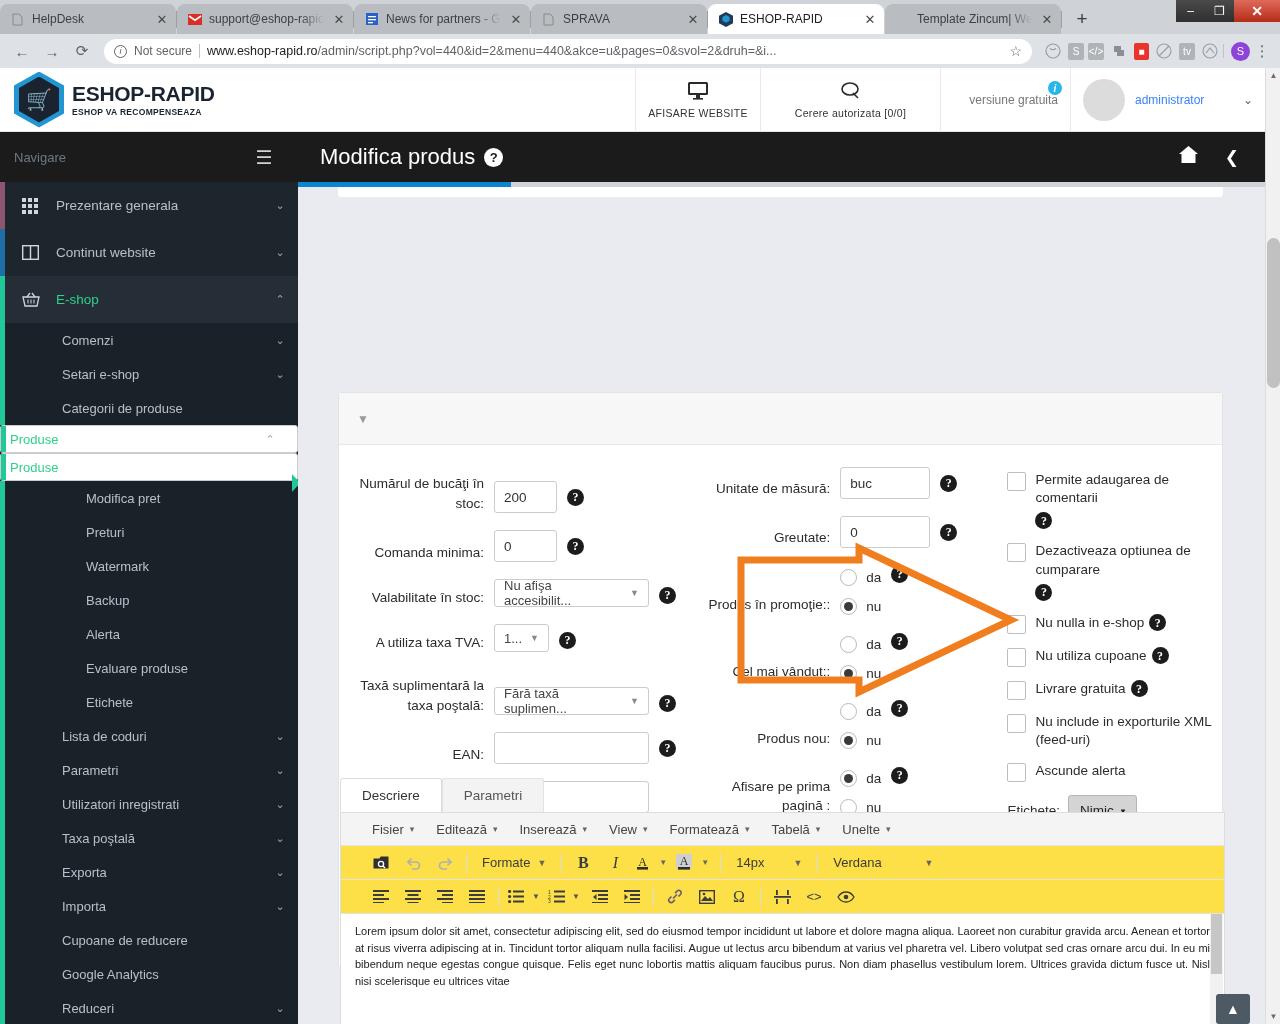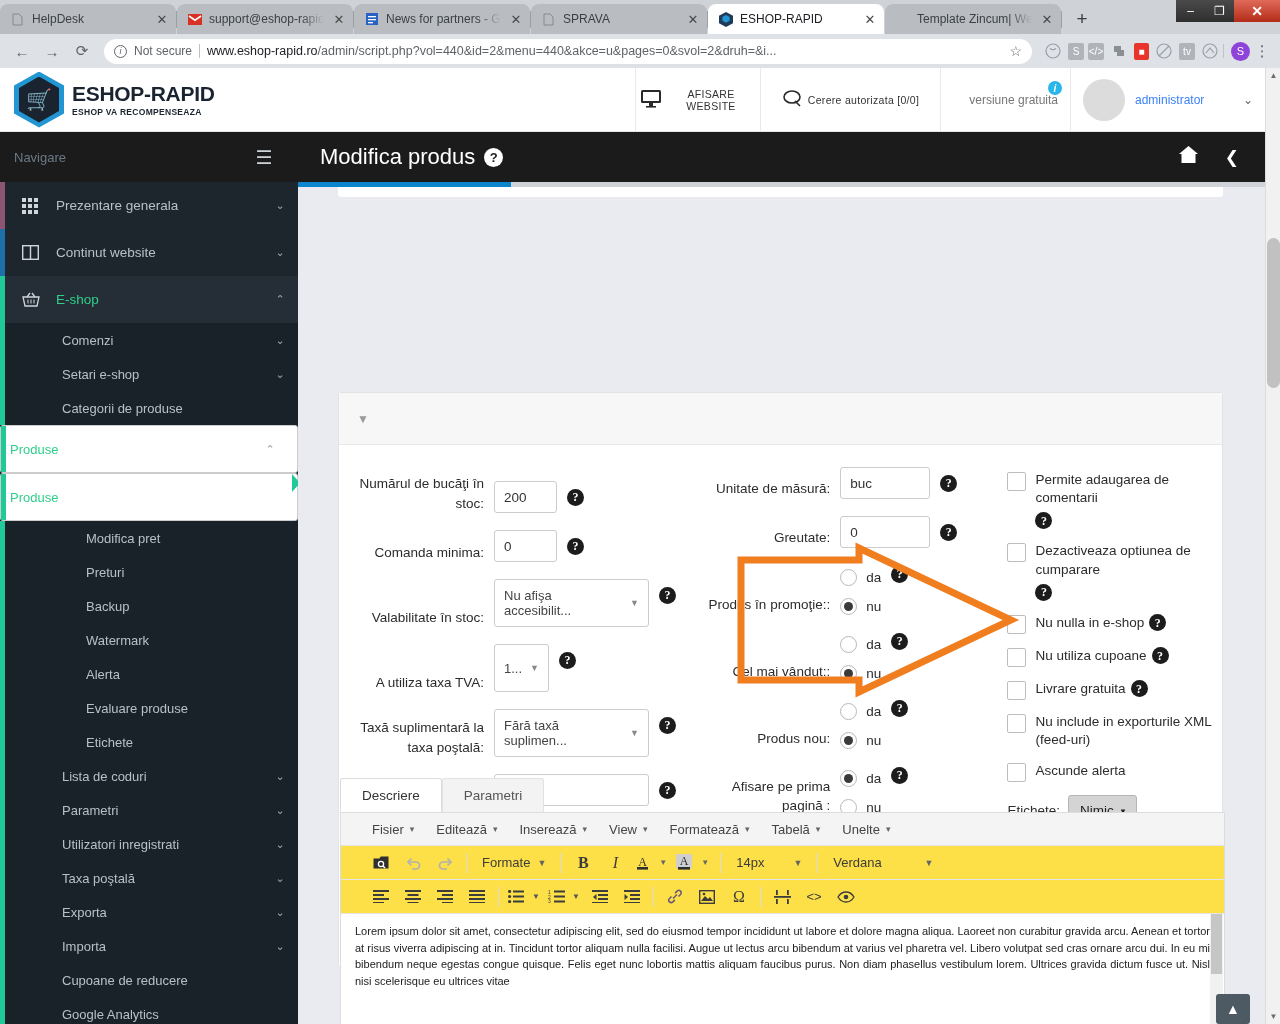--- a/index.html
+++ b/index.html
@@ -75,21 +75,21 @@
   .hex{ position:absolute; inset:0; background:#2196d3;
         clip-path:polygon(50% 0%,100% 25%,100% 75%,50% 100%,0% 75%,0% 25%); }
   .hex2{ position:absolute; inset:5px; background:#1a2430;
         clip-path:polygon(50% 0%,100% 25%,100% 75%,50% 100%,0% 75%,0% 25%);
         display:flex; align-items:center; justify-content:center;}
   .cart-ic{ font-size:21px; color:#fff; }
   .logo-txt .l1{ font-size:21px; font-weight:bold; color:#1a2430; letter-spacing:-0.3px; line-height:1;}
   .logo-txt .l2{ font-size:8.5px; font-weight:bold; color:#1a2430; letter-spacing:0.3px; margin-top:3px;}
   .hdr-spacer{ flex:1 1 auto;}
   .hdr-item{
-    width:125px; border-left:1px solid #eaeaea; display:flex; flex-direction:row;
+    width:125px; border-left:1px solid #eaeaea; display:flex; flex-direction:column;
     align-items:center; justify-content:center; gap:4px; color:#333; font-size:10.5px;
     letter-spacing:0.3px; text-align:center; padding:0 4px;
   }
   .hdr-item.wide{ width:180px; }
   .hdr-item .hi{ font-size:19px; line-height:1; color:#2a2a2a;}
   .hdr-ver{ width:130px; border-left:1px solid #eaeaea; display:flex; align-items:center;
             justify-content:flex-end; position:relative; font-size:12px; color:#777; padding-right:12px;}
   .infodot{ position:absolute; right:8px; top:13px; width:14px; height:14px; border-radius:50%;
       background:#29b6e8; color:#fff; font-size:10px; font-style:italic; font-weight:bold;
       display:flex; align-items:center; justify-content:center;}
@@ -162,21 +162,21 @@
 
   .frow{ display:flex; align-items:flex-end; margin-bottom:17px;}
   .flabel{ width:155px; text-align:right; font-size:13.5px; color:#2c2c2c; line-height:1.45;
            padding-right:10px; padding-top:7px;}
   .fctrl{ flex:1 1 auto; display:flex; align-items:flex-start; gap:10px;}
   .inp{ height:32px; border:1px solid #ccc; border-radius:3px; background:#fff;
         font-size:13.5px; color:#333; padding:0 9px; display:flex; align-items:center;}
   .inp.w70{ width:63px;}
   .inp.w90{ width:90px;}
   .inp.w155{ width:155px;}
-  .sel{ height:48px; border:1px solid #ccc; border-radius:3px; background:#fff;
+  .sel{ height:28px; border:1px solid #ccc; border-radius:3px; background:#fff;
         font-size:13px; color:#444; padding:4px 9px; display:flex; align-items:center;
         justify-content:space-between; gap:8px;}
   .sel.w155{ width:155px;}
   .sel.w55{ width:55px;}
   .sel .car{ color:#888; font-size:9px;}
   .help{ width:17px; height:17px; border-radius:50%; background:#1c1c1c; color:#fff;
      font-size:12px; font-weight:bold; display:flex; align-items:center; justify-content:center;
      margin-top:8px; flex:0 0 17px; font-family:"Liberation Serif", serif;}
   .help.mt0{ margin-top:1px;}
 
@@ -492,25 +492,25 @@
   <div class="sb-sub sb-sub2">
       <span class="bar"></span>
       <span class="lb">Modifica pret</span>
     </div>
   <div class="sb-sub sb-sub2">
       <span class="bar"></span>
       <span class="lb">Preturi</span>
     </div>
   <div class="sb-sub sb-sub2">
       <span class="bar"></span>
+      <span class="lb">Watermark</span>
+    </div>
+  <div class="sb-sub sb-sub2">
+      <span class="bar"></span>
       <span class="lb">Backup</span>
-    </div>
-  <div class="sb-sub sb-sub2">
-      <span class="bar"></span>
-      <span class="lb">Watermark</span>
     </div>
   <div class="sb-sub sb-sub2">
       <span class="bar"></span>
       <span class="lb">Alerta</span>
     </div>
   <div class="sb-sub sb-sub2">
       <span class="bar"></span>
       <span class="lb">Evaluare produse</span>
     </div>
   <div class="sb-sub sb-sub2">

